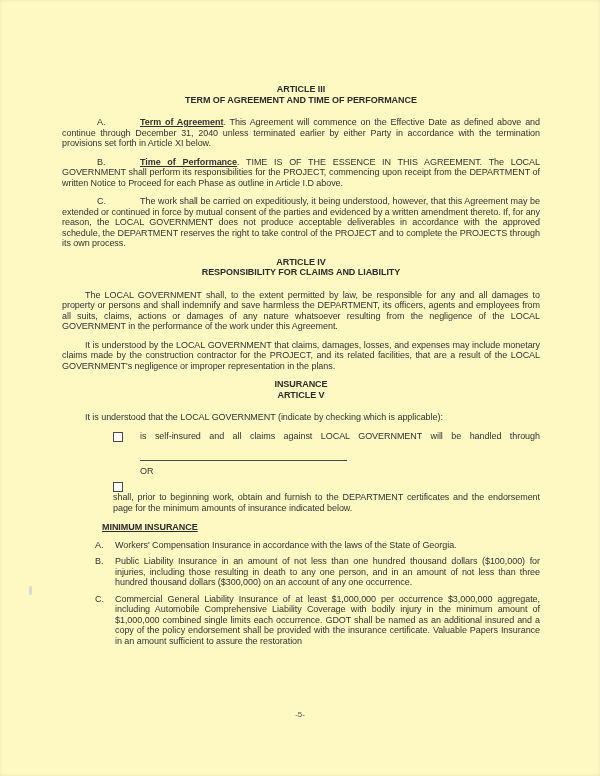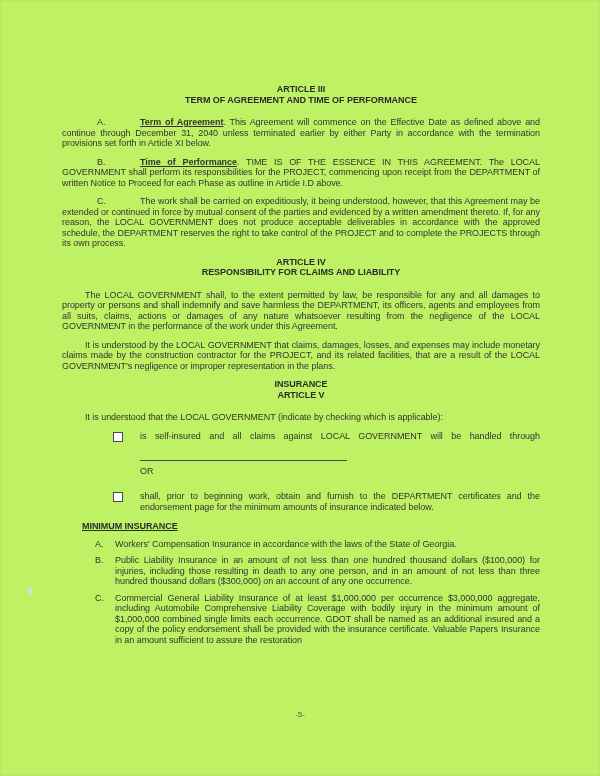--- a/index.html
+++ b/index.html
@@ -2,21 +2,21 @@
 <html><head>
 <meta charset="utf-8">
 <style>
   * { margin: 0; padding: 0; box-sizing: border-box; }
   html, body { background: #e8e8e8; }
   .page {
     position: relative;
     width: 600px;
     height: 776px;
     margin: 0 auto;
-    background: #bef264;
+    background: #fef9c3;
     box-shadow: inset 0 0 3px rgba(0,0,0,0.10);
     font-family: "Liberation Sans", "DejaVu Sans", sans-serif;
     font-size: 9px;
     line-height: 10.5px;
     color: #333;
     letter-spacing: -0.05px;
     padding: 84px 60px 0 62px;
     overflow: hidden;
   }
   .h-center {
@@ -42,25 +42,25 @@
   }
   .opt-text { flex: 1; text-align: justify; }
   .opt-text.stretch { text-align-last: justify; }
   .fill-line {
     margin-left: 78px;
     width: 207px;
     border-bottom: 1px solid #4a4a4a;
     height: 7px;
     margin-bottom: 5px;
   }
-  .or-label { margin-left: 78px; margin-bottom: 15px; }
-  .opt2 { margin-bottom: 9px; }
+  .or-label { margin-left: 78px; margin-bottom: 5px; }
+  .opt2 { margin-bottom: 9px; flex-direction: column; }
   .prior-para { margin-bottom: 11px; }
   .mi-heading {
-    margin-left: 20px;
+    margin-left: 40px;
     font-weight: bold;
     text-decoration: underline;
     color: #2b2b2b;
     margin-bottom: 7px;
   }
   .mi-item { display: flex; padding-left: 33px; margin-bottom: 6px; }
   .mi-label { width: 20px; flex-shrink: 0; }
   .mi-text { flex: 1; text-align: justify; }
   .page-number {
     position: absolute;

